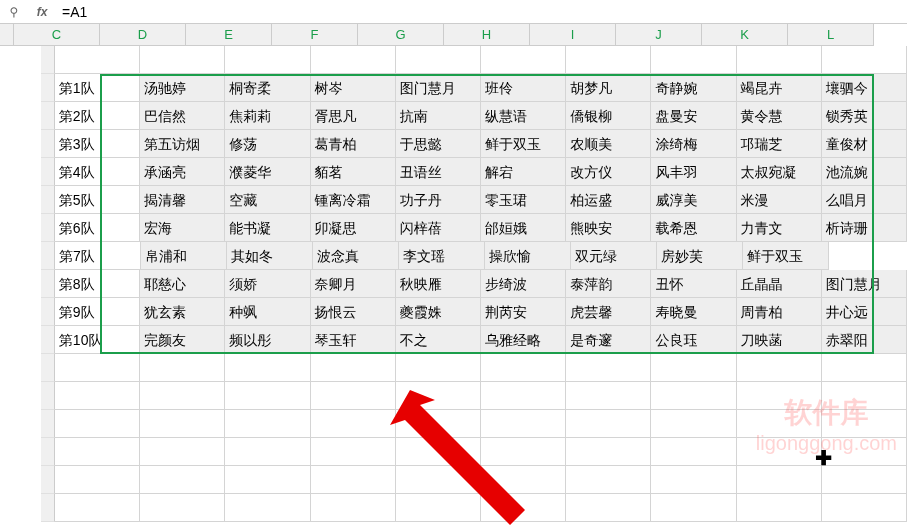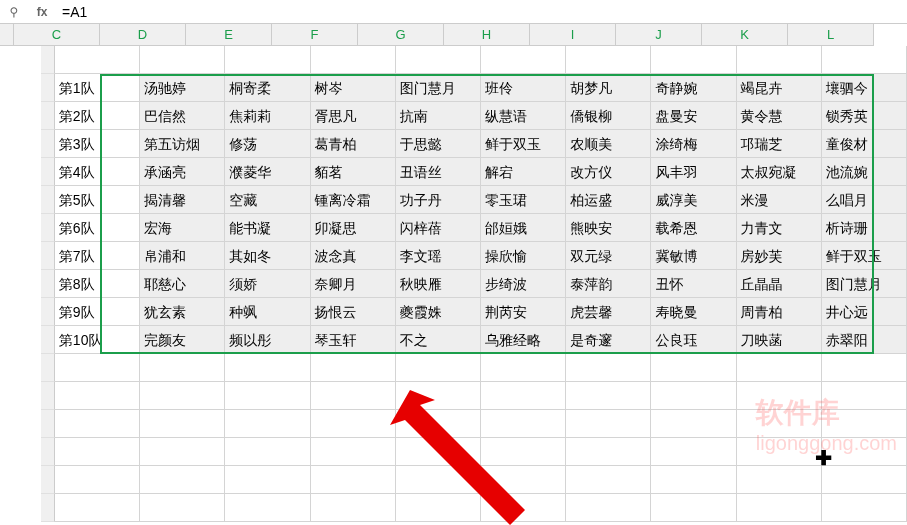--- a/index.html
+++ b/index.html
@@ -20,20 +20,21 @@
       background: #fff;
     }
     .fb-icon {
       display: inline-flex;
       align-items: center;
       justify-content: center;
       width: 28px;
       height: 100%;
       font-size: 12px;
       color: #666;
+      font-style: italic;
     }
     .fb-search { font-style: normal; }
     .fb-fx { font-weight: bold; }
     .fb-input {
       flex: 1;
       border: none;
       outline: none;
       padding: 2px 6px;
       font-size: 14px;
       font-family: inherit;
@@ -101,21 +102,21 @@
     .arrow-overlay {
       position: absolute;
       left: 300px;
       top: 370px;
       pointer-events: none;
     }
     .watermark {
       position: absolute;
       right: 10px;
       bottom: 70px;
-      text-align: left;
+      text-align: center;
       pointer-events: none;
     }
     .wm-top {
       font-size: 28px;
       font-weight: bold;
       color: #f55;
       opacity: 0.25;
     }
     .wm-bottom {
       font-size: 20px;
@@ -251,21 +252,20 @@
   </div>
   <div class="row">
     <div class="row-num"></div>
     <div class="cell col-C">第7队</div>
     <div class="cell col-D data-cell">帛浦和</div>
     <div class="cell col-E data-cell">其如冬</div>
     <div class="cell col-F data-cell">波念真</div>
     <div class="cell col-G data-cell">李文瑶</div>
     <div class="cell col-H data-cell">操欣愉</div>
     <div class="cell col-I data-cell">双元绿</div>
-    <div class="cell col-J data-cell">冀敏博</div>
     <div class="cell col-K data-cell">房妙芙</div>
     <div class="cell col-L data-cell">鲜于双玉</div>
   </div>
   <div class="row">
     <div class="row-num"></div>
     <div class="cell col-C">第8队</div>
     <div class="cell col-D data-cell">耶慈心</div>
     <div class="cell col-E data-cell">须娇</div>
     <div class="cell col-F data-cell">奈卿月</div>
     <div class="cell col-G data-cell">秋映雁</div>

